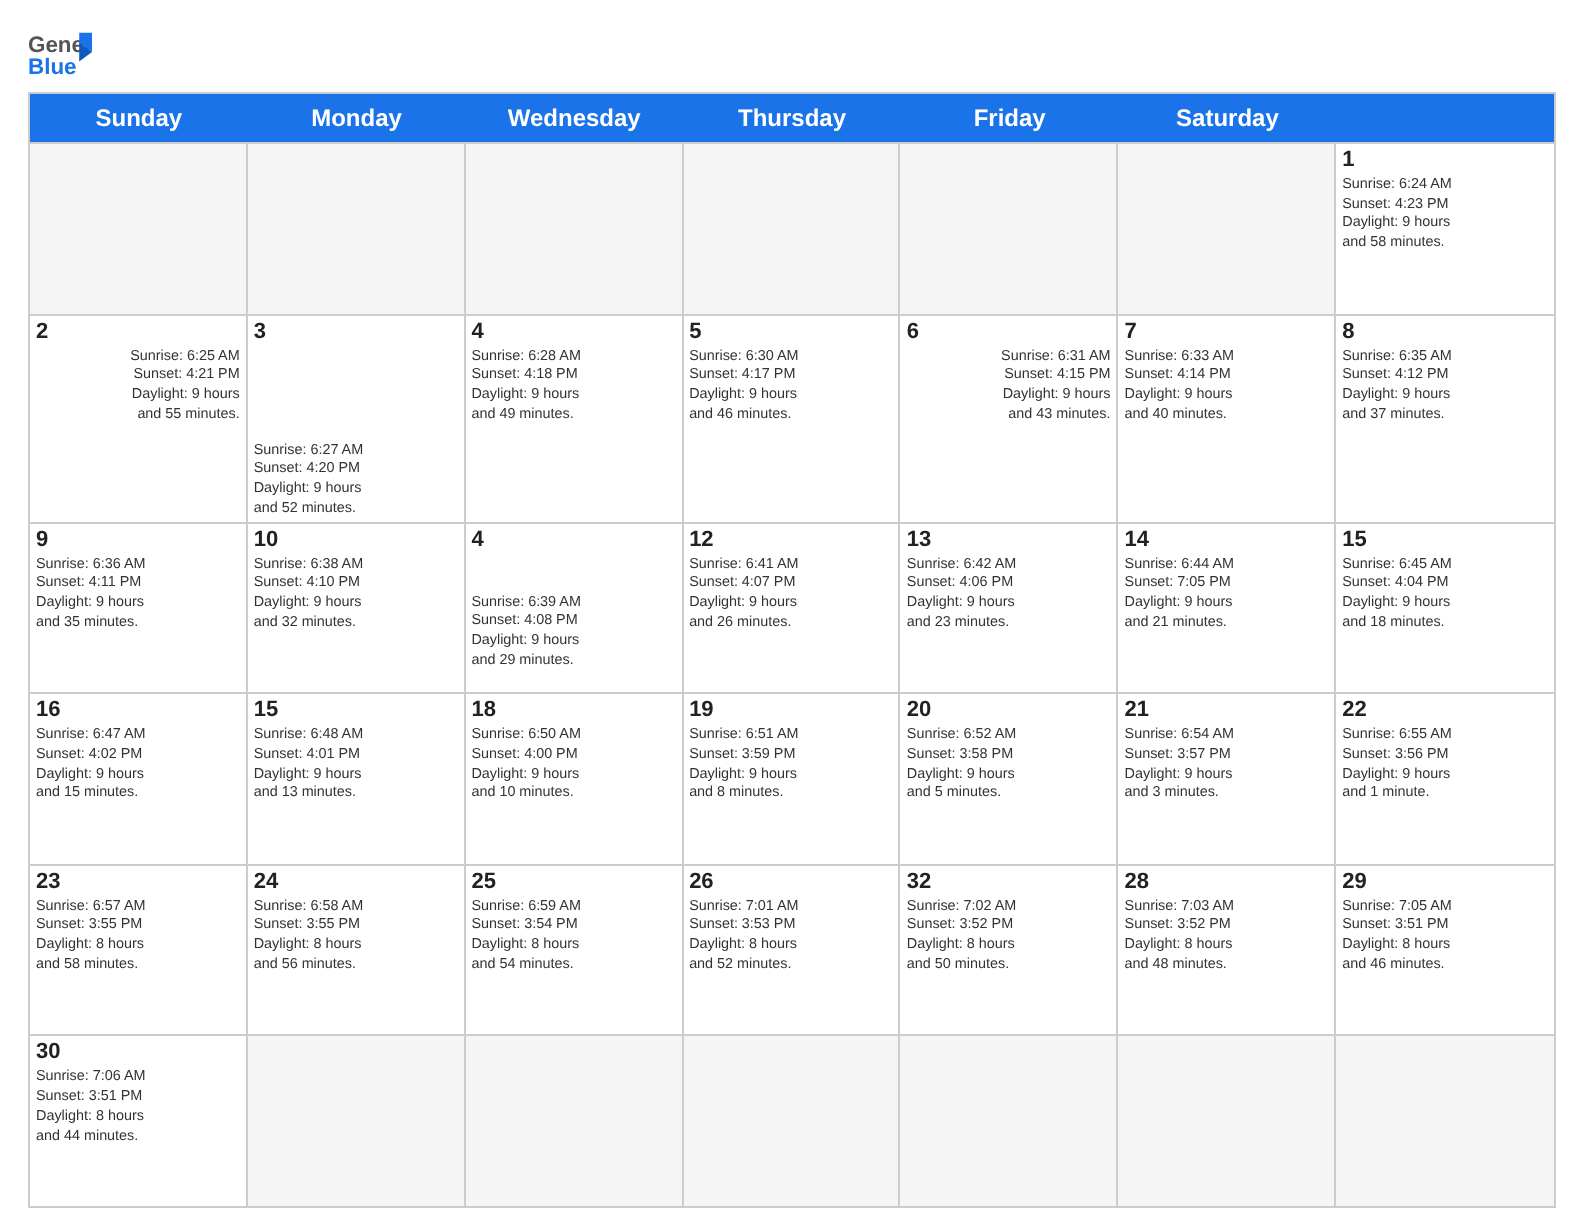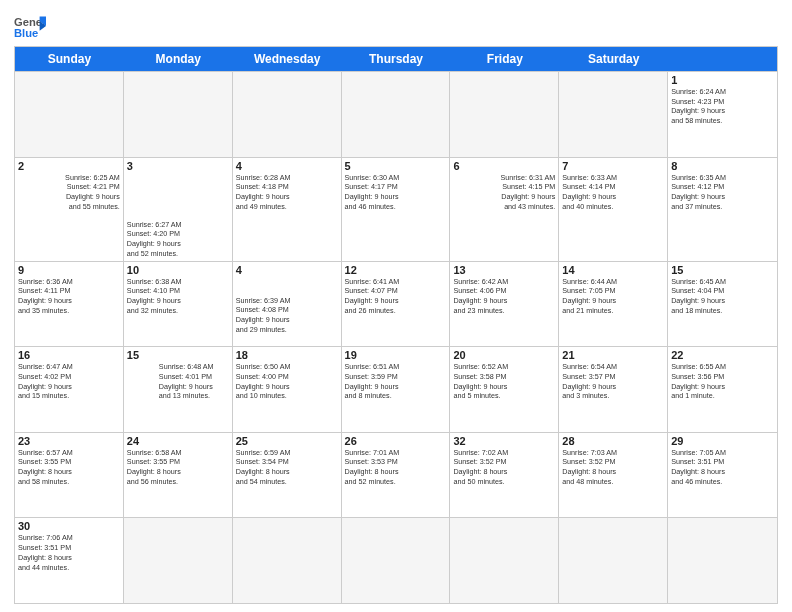--- a/index.html
+++ b/index.html
@@ -250,21 +250,21 @@
         <div class="cal-row">
           <div class="cal-cell">
             <span class="day-number">16</span>
             <div class="cell-info" style="white-space: pre-line;">Sunrise: 6:47 AM
 Sunset: 4:02 PM
 Daylight: 9 hours
 and 15 minutes.</div>
           </div>
           <div class="cal-cell">
             <span class="day-number">15</span>
-            <div class="cell-info" style="white-space: pre-line; margin-left: 32px;">Sunrise: 6:48 AM
+            <div class="cell-info" style="white-space: pre-line;">Sunrise: 6:48 AM
 Sunset: 4:01 PM
 Daylight: 9 hours
 and 13 minutes.</div>
           </div>
           <div class="cal-cell">
             <span class="day-number">18</span>
             <div class="cell-info" style="white-space: pre-line;">Sunrise: 6:50 AM
 Sunset: 4:00 PM
 Daylight: 9 hours
 and 10 minutes.</div>

